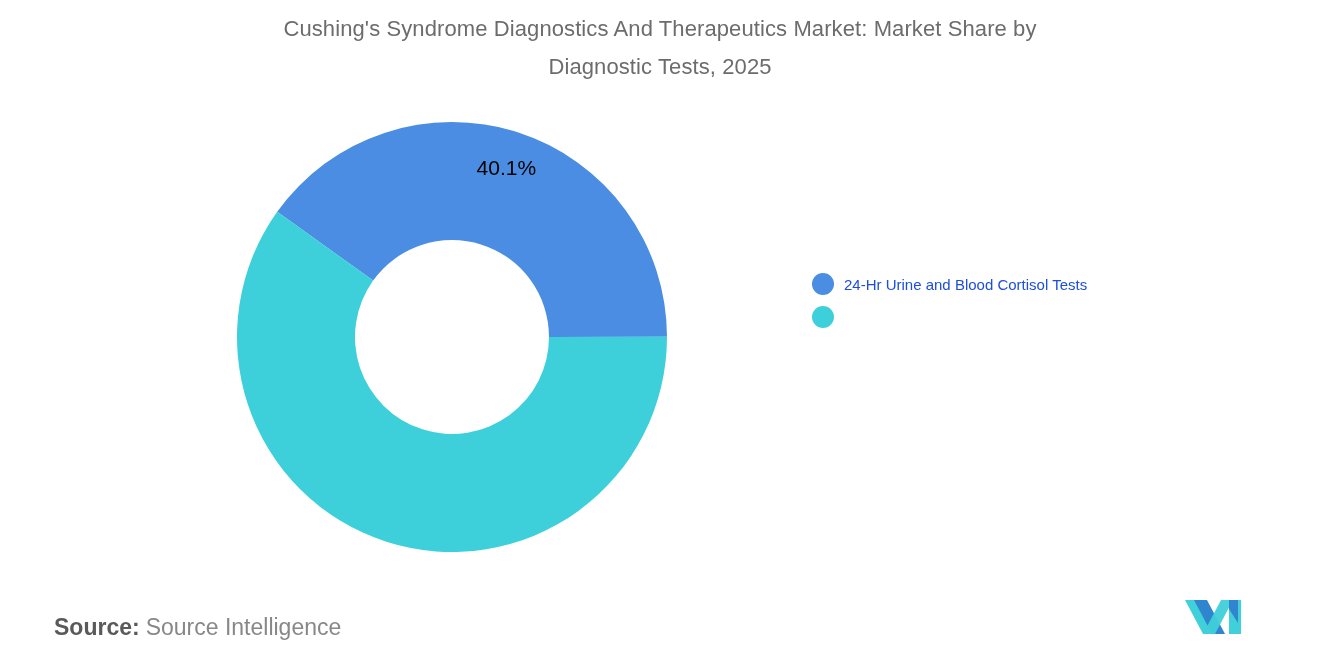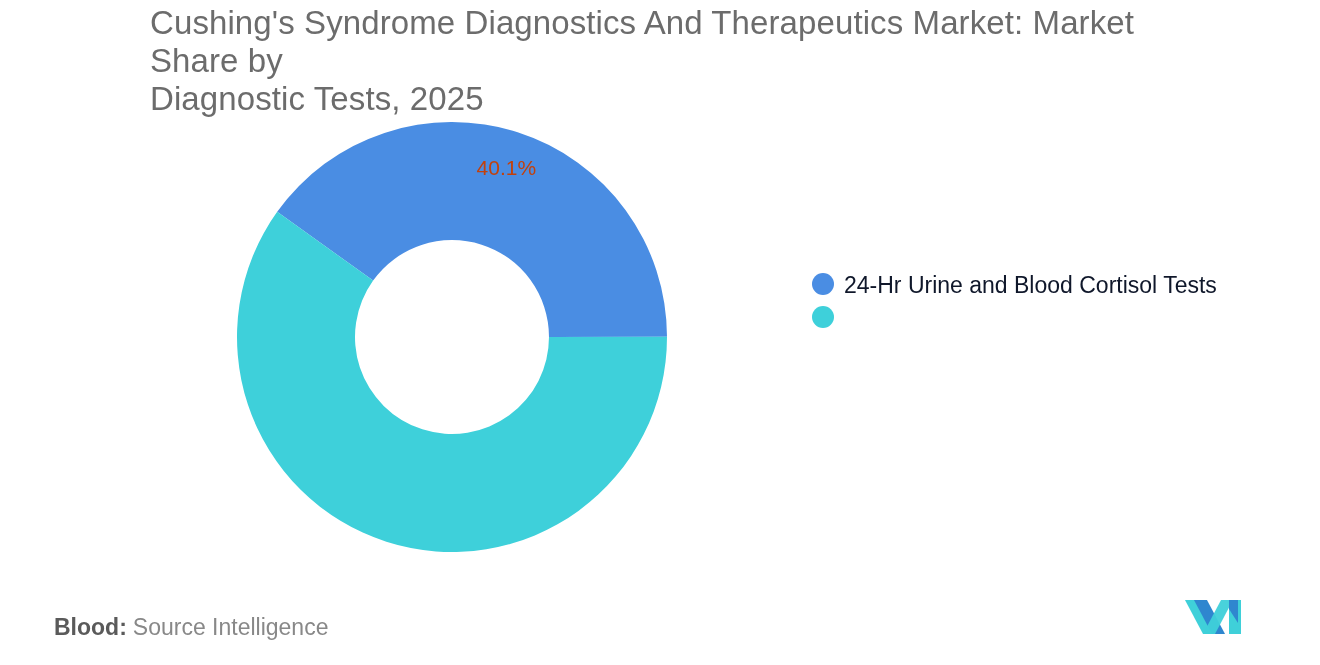--- a/index.html
+++ b/index.html
@@ -17,23 +17,24 @@
     width: 1320px;
     height: 665px;
     background: #ffffff;
     overflow: hidden;
   }
 
   
   #chart-title {
     position: absolute;
     left: 150px;
-    top: 4px;
+    top: 10px;
     width: 1020px;
-    font-size: 33px;
+    text-align: center;
+    font-size: 22px;
     line-height: 38px;
     color: #6c6c6c;
     font-weight: 400;
     letter-spacing: 0.1px;
     white-space: pre-line;
   }
 
   
   #donut-wrap {
     position: absolute;
@@ -44,21 +45,21 @@
   }
   #donut-svg {
     display: block;
     width: 430px;
     height: 430px;
     overflow: visible;
   }
   .slice-label {
     position: absolute;
     font-size: 21px;
-    color: #c2410c;
+    color: #000000;
     font-weight: 400;
     white-space: nowrap;
     transform: translate(-50%, -50%);
     pointer-events: none;
   }
 
   
   #legend {
     position: absolute;
     left: 812px;
@@ -72,23 +73,23 @@
   }
   .legend-marker {
     flex: 0 0 auto;
     width: 22px;
     height: 22px;
     border-radius: 50%;
     margin-top: 2px;
     margin-right: 10px;
   }
   .legend-label {
-    font-size: 23px;
+    font-size: 15px;
     line-height: 28px;
-    color: #0f172a;
+    color: #1d4ed8;
     font-weight: 400;
     white-space: pre-line;
   }
 
   
   #footer-source {
     position: absolute;
     left: 54px;
     top: 610px;
     font-size: 23px;
@@ -140,21 +141,21 @@
       <span class="legend-label">24-Hr Urine and Blood Cortisol Tests</span>
     </div>
 
     <div class="legend-item">
       <span class="legend-marker" style="background:#3ed0da;"></span>
     </div>
 
   </div>
 
   <div id="footer-source">
-    <span class="src-key">Blood:</span><span class="src-val">Source Intelligence</span>
+    <span class="src-key">Source:</span><span class="src-val">Source Intelligence</span>
   </div>
 
   <div id="brand-logo">
     <svg viewBox="0 0 66 40">
 
       <polygon points="0,3 12,3 30,37 18,37" fill="#3fd0d9"></polygon>
 
       <polygon points="9,3 22,3 40,37 27,37" fill="#2f86cf"></polygon>
 
       <polygon points="30,37 18,37 36,3 48,3" fill="#3fd0d9" opacity="0.95"></polygon>

